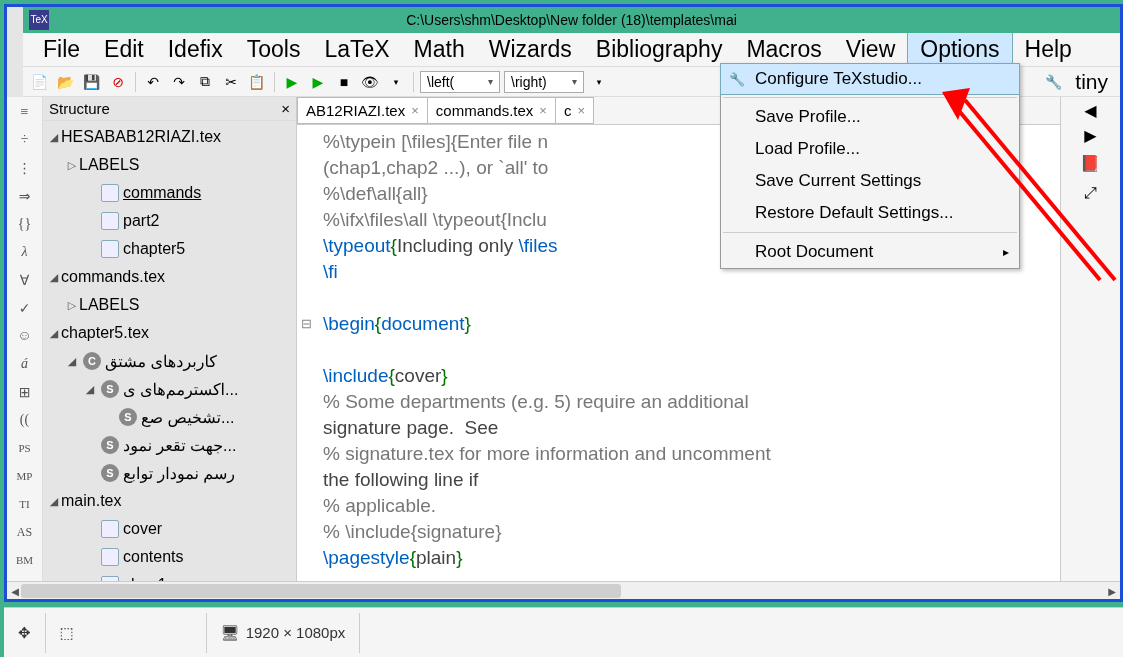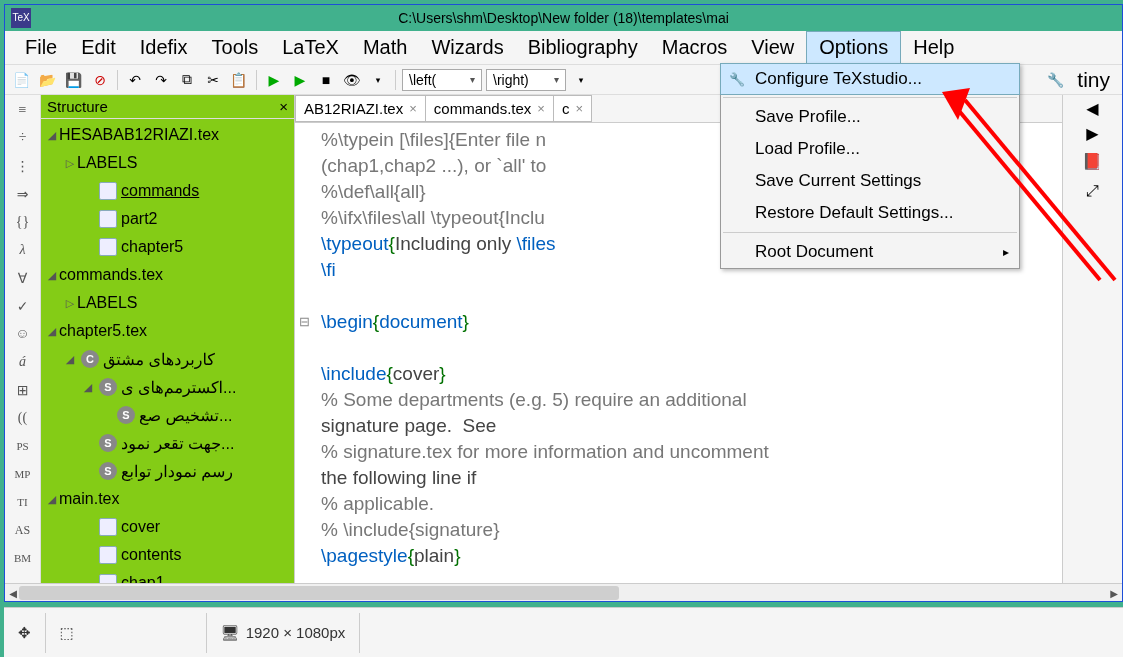--- a/index.html
+++ b/index.html
@@ -1,20 +1,20 @@
 <!DOCTYPE html>
 <html><head>
 <meta charset="utf-8">
 <style>
 * { margin:0; padding:0; box-sizing:border-box; font-family:"Segoe UI",Tahoma,sans-serif; }
 body { background:#41b18d; width:1123px; height:657px; overflow:hidden; position:relative; }
-.window { position:absolute; top:4px; left:4px; right:0; bottom:55px; background:#84cc16; border:1px solid #1d4ed8; }
+.window { position:absolute; top:4px; left:4px; right:0; bottom:55px; background:#e5e5e5; border:3px solid #1d4ed8;padding-left:16px; }
 .titlebar { height:26px; background:#41b18d; color:#000; font-size:14px; text-align:center; line-height:26px; position:relative; }
 .titlebar .ticon { position:absolute; left:6px; top:3px; width:20px; height:20px; background:#3a3a8a; color:#fff; font-size:10px; line-height:20px; }
-.menubar { height:34px; background:#f5f5f5; border-bottom:1px solid #ddd; display:flex; align-items:center; padding:0 8px; font-size:20px;text-align:right; }
+.menubar { height:34px; background:#f5f5f5; border-bottom:1px solid #ddd; display:flex; align-items:center; padding:0 8px; font-size:23px;text-align:right; }
 .menubar .mitem { padding:4px 12px; cursor:pointer; }
 .menubar .mitem.active { background:#cde8ff; border:1px solid #7ab; }
 .toolbar { height:30px; background:#f5f5f5; border-bottom:1px solid #ddd; display:flex; align-items:center; padding:0 6px; gap:4px; }
 .toolbar .tbtn { width:22px; height:22px; display:flex; align-items:center; justify-content:center; font-size:14px; cursor:pointer; }
 .toolbar .tsep { width:1px; height:20px; background:#ccc; margin:0 2px; }
 .toolbar .combo { height:22px; border:1px solid #aaa; background:#fff; font-size:14px; padding:0 6px; display:flex; align-items:center; min-width:80px; justify-content:space-between; }
 .toolbar .combo::after { content:"▾"; font-size:10px; margin-left:6px; color:#555; }
 .body { display:flex; position:absolute; top:90px; bottom:18px; left:0; right:0; }
 .sidebar { width:290px; border-right:1px solid #ccc; display:flex; }
 .sidestrip { width:36px; background:#f5f5f5; border-right:1px solid #ddd; display:flex; flex-direction:column; align-items:center; padding-top:4px; gap:6px; font-size:14px; color:#555; }

